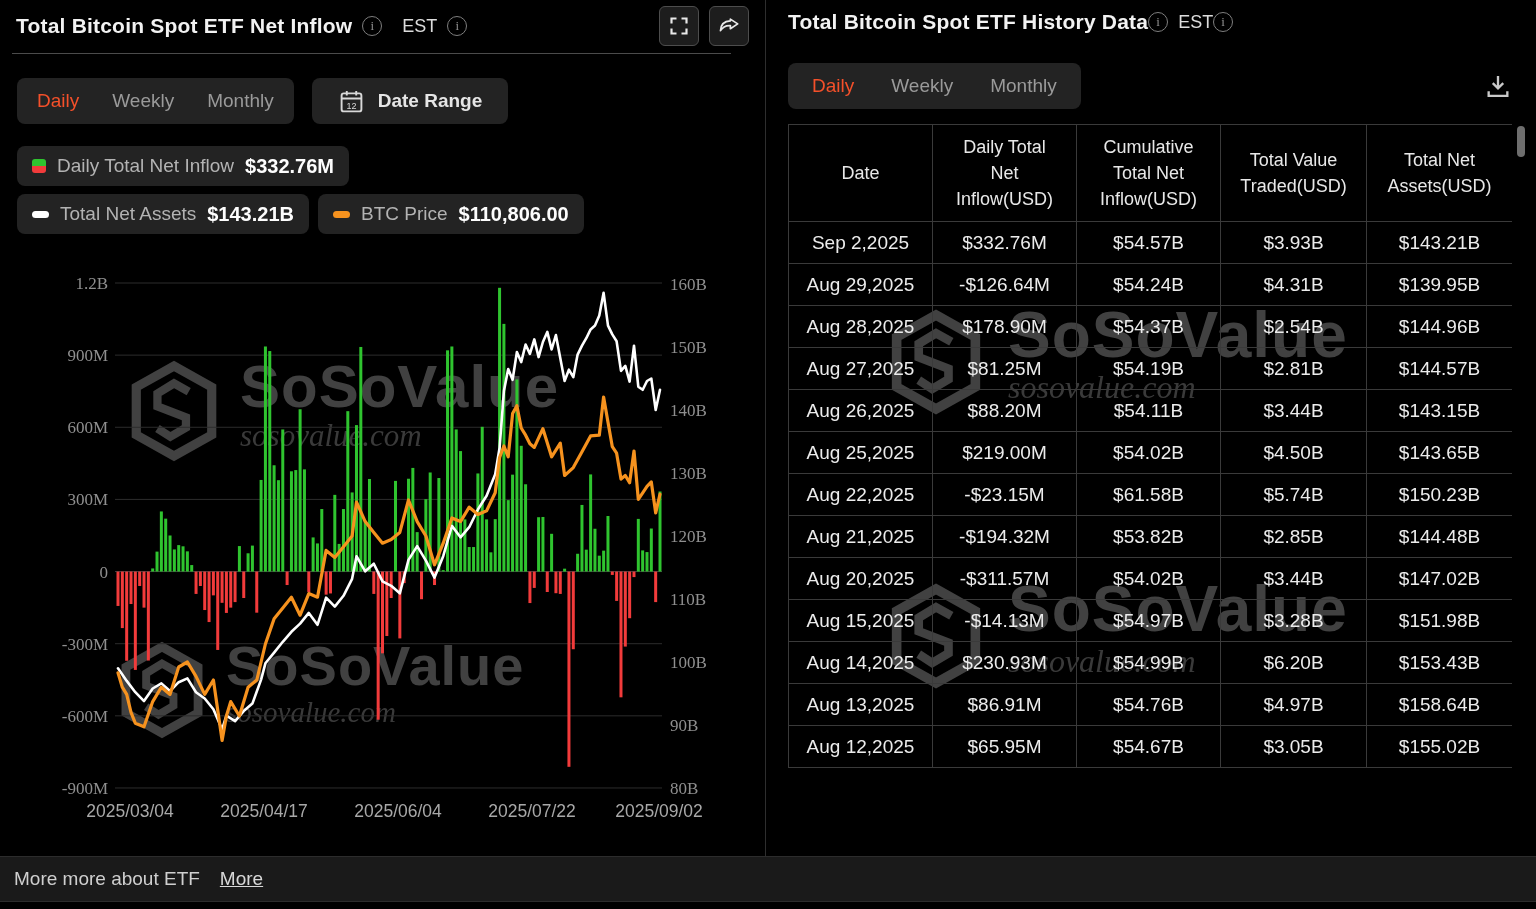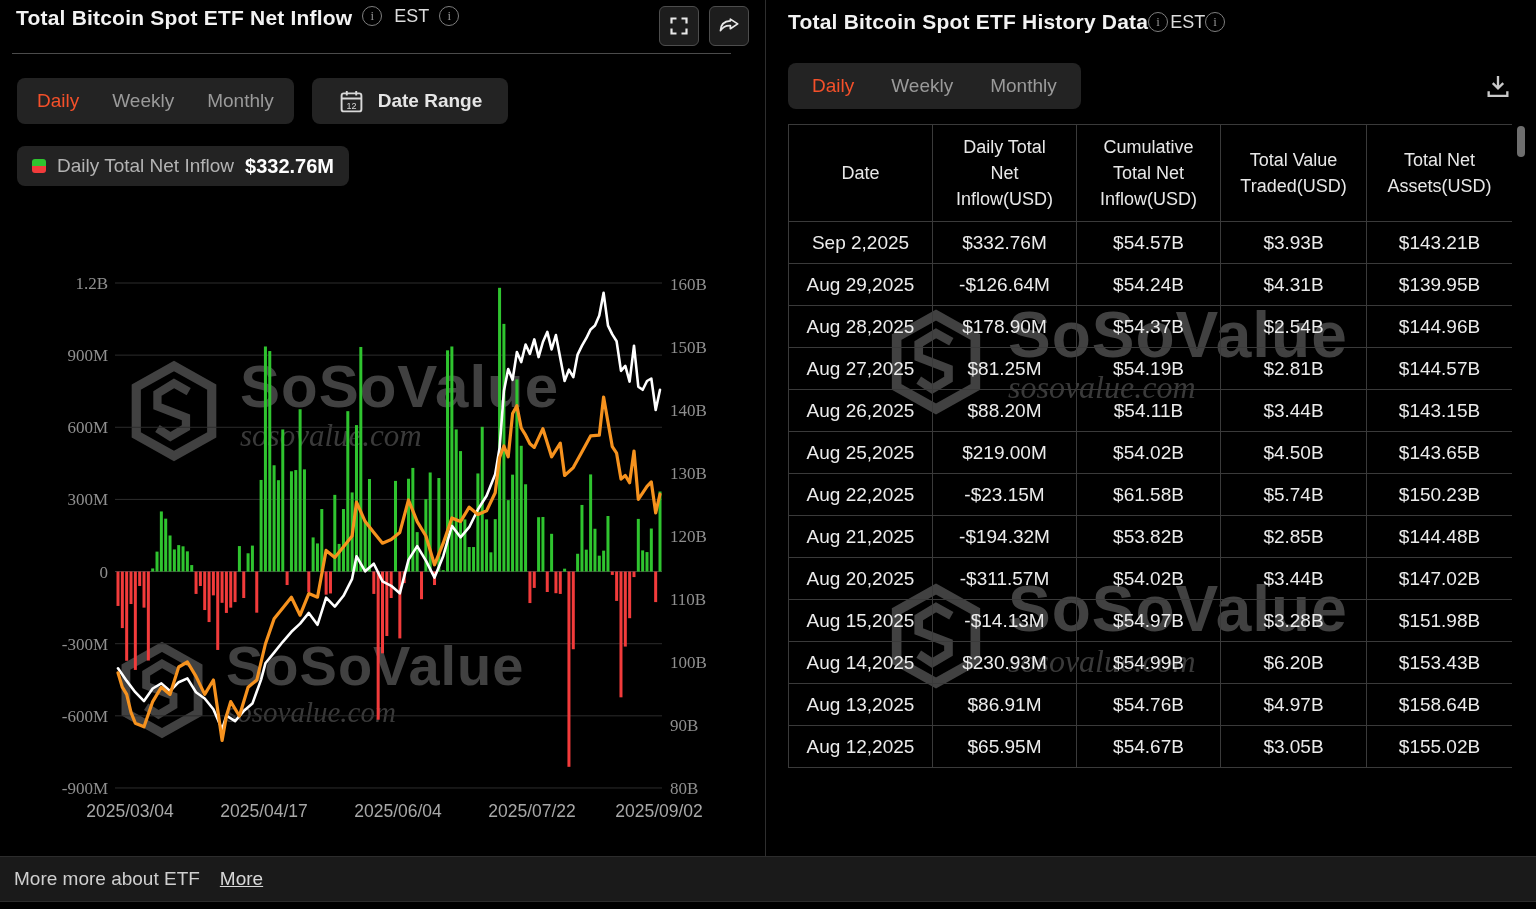--- a/index.html
+++ b/index.html
@@ -4,27 +4,27 @@
 <style>
   * { margin:0; padding:0; box-sizing:border-box; }
   html,body { width:1536px; height:909px; background:#000; overflow:hidden;
     font-family:"Liberation Sans", sans-serif; color:#ececec; position:relative; }
 
   .v-divider { position:absolute; left:765px; top:0; width:1px; height:856px; background:#2e2e2e; }
 
   
   .panel-left { position:absolute; left:0; top:0; width:765px; height:856px; }
   .lp-header { position:absolute; left:16px; top:6px; width:733px; height:40px;
-    display:flex; gap:10px; }
+    display:flex; align-items:center; gap:10px; }
   .panel-title { font-size:21px; font-weight:bold; color:#f2f2f2; letter-spacing:.2px; }
   .info { width:20px; height:20px; border:1.5px solid #7e7e7e; border-radius:50%;
     color:#8f8f8f; display:inline-flex; align-items:center; justify-content:center;
     font-family:"Liberation Serif", serif; font-size:13px; flex:none; }
   .info::before { content:'i'; }
-  .est { font-size:18px; color:#dcdcdc; margin-left:2px; }
+  .est { font-size:18px; color:#dcdcdc; margin-left:10px; }
   .lp-spacer { flex:1; }
   .icon-btn { width:40px; height:40px; background:#1d1d1d; border:1.5px solid #4d4d4d;
     border-radius:6px; display:flex; align-items:center; justify-content:center; flex:none; cursor:pointer; }
   .lp-divider { position:absolute; left:12px; top:53px; width:719px; height:1px; background:#4b4b4b; }
 
   .lp-toolbar { position:absolute; left:17px; top:78px; height:46px; display:flex; gap:18px; }
   .tab-group { background:#232323; border-radius:8px; height:46px; display:flex;
     align-items:center; padding:0 20px; gap:33px; }
   .tab { font-size:19px; color:#9a9a9a; cursor:pointer; }
   .tab.active { color:#f4502a; }
@@ -116,20 +116,32 @@
       </svg>
       <span>Date Range</span>
     </div>
   </div>
 
   <div class="legend-row" style="top:146px;">
     <div class="chip">
       <span class="swatch-split"></span>
       <span class="lbl">Daily Total Net Inflow</span>
       <span class="val">$332.76M</span>
+    </div>
+  </div>
+  <div class="legend-row" style="top:194px;">
+    <div class="chip">
+      <span class="swatch-dash" style="background:#ffffff"></span>
+      <span class="lbl">Total Net Assets</span>
+      <span class="val">$143.21B</span>
+    </div>
+    <div class="chip">
+      <span class="swatch-dash" style="background:#f6921e"></span>
+      <span class="lbl">BTC Price</span>
+      <span class="val">$110,806.00</span>
     </div>
   </div>
 
   <div class="chart-box">
     <div class="wm" style="left:128px; top:100px;">
       <svg class="wm-logo" width="92" height="112" viewBox="0 0 100 110">
         <path d="M50 6 L91 29 V81 L50 104 L9 81 V29 Z" fill="none" stroke="#414141" stroke-width="10"></path>
         <path d="M66 34 L50 25 L32 36 V50 L63 62 V73 L46 83 L32 74" fill="none" stroke="#414141" stroke-width="9"></path>
       </svg>
       <span class="wm-text">

